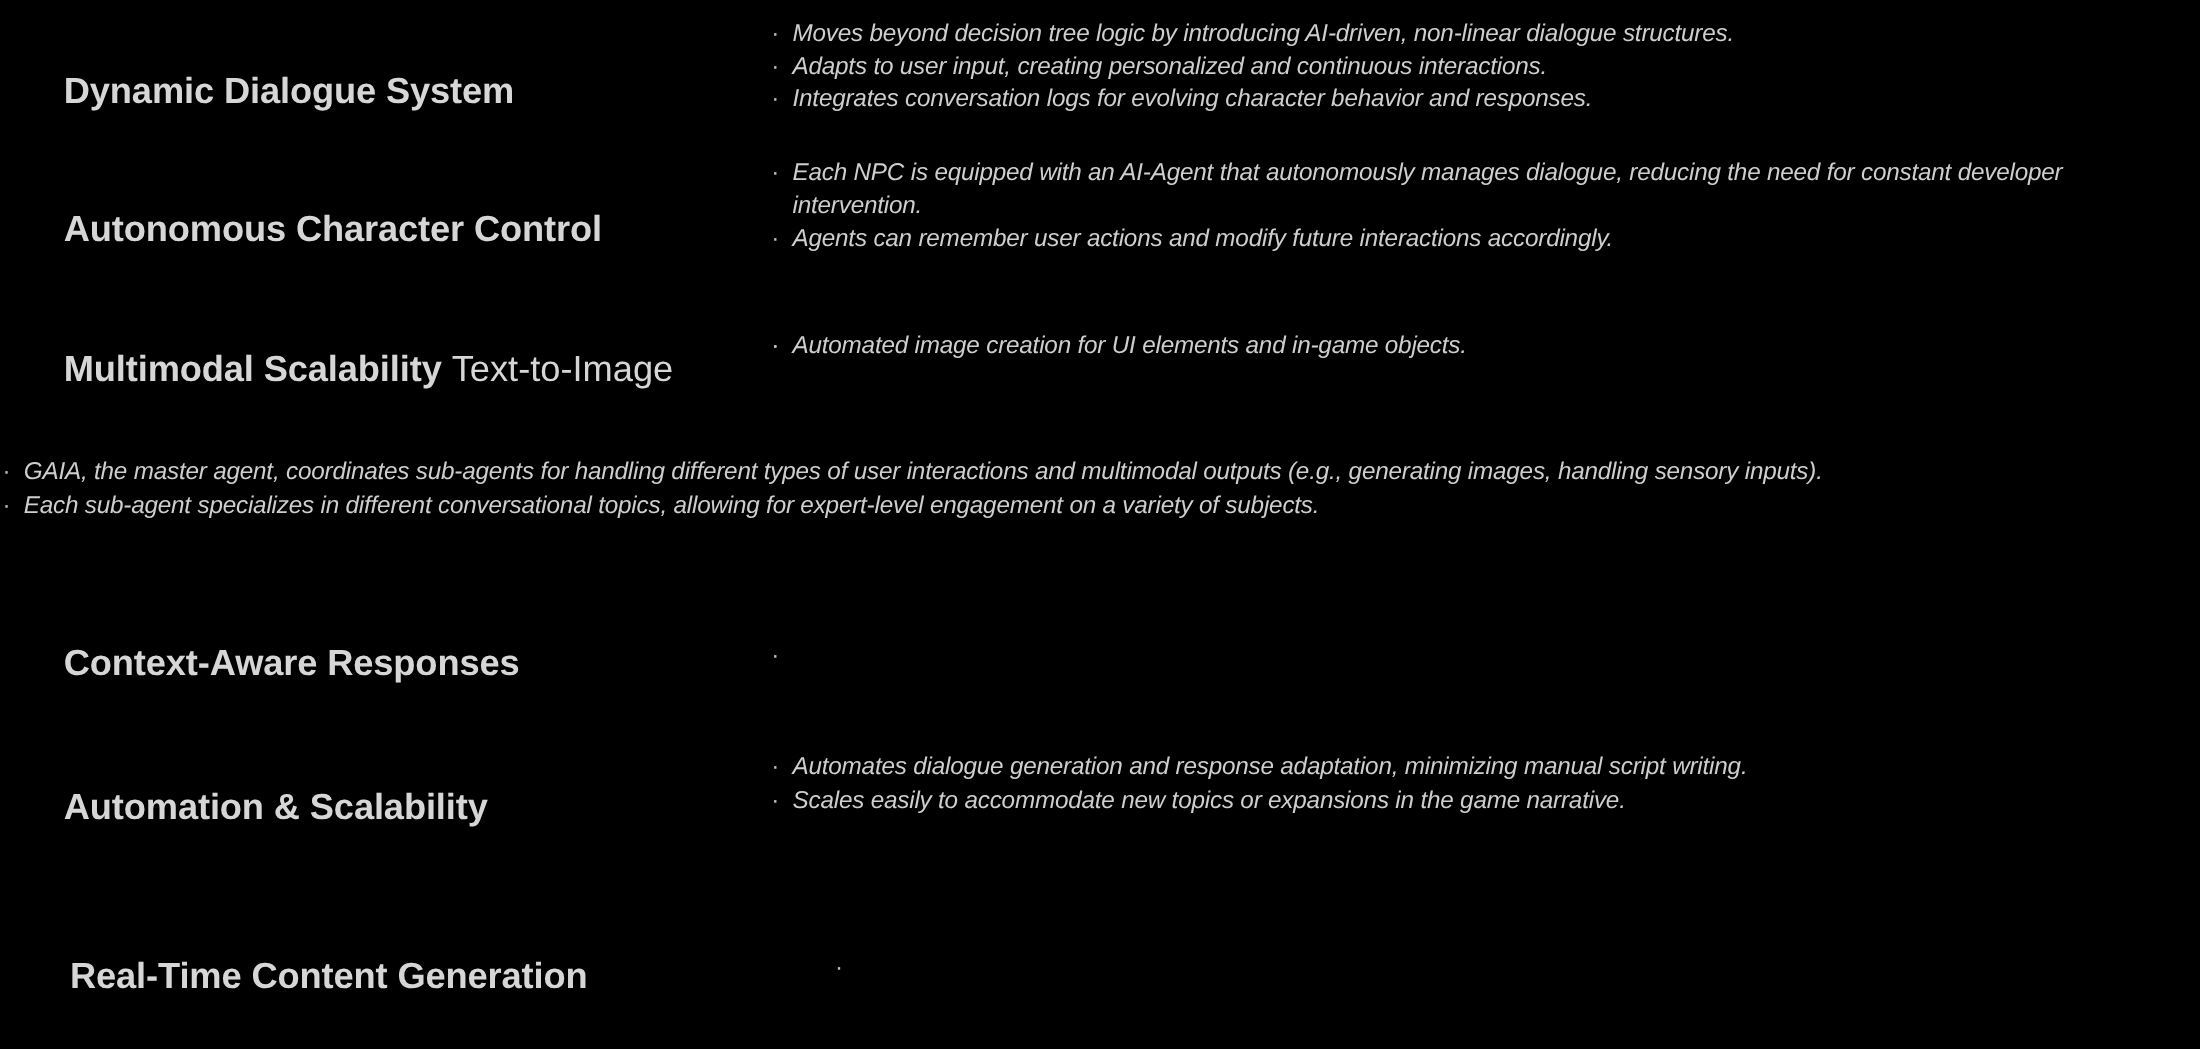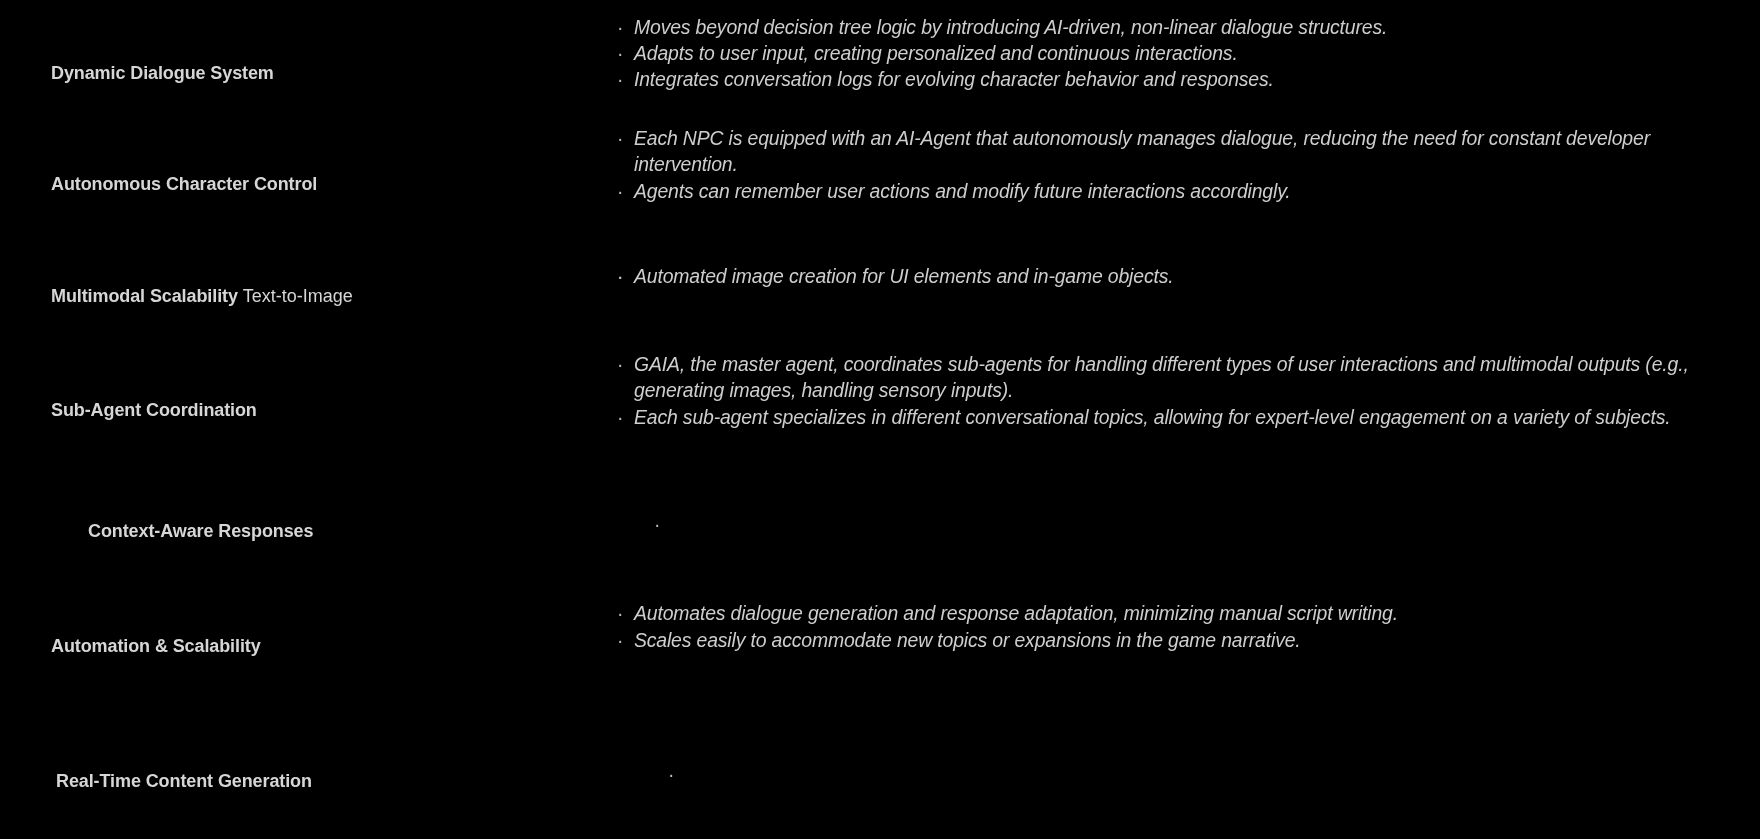--- a/index.html
+++ b/index.html
@@ -29,38 +29,38 @@
     align-items: center;
     width: 100%;
     box-sizing: border-box;
   }
 
   
   .feature-row.r0 { height: 106px; }
   .feature-row.r1 { height: 117px; }
   .feature-row.r2 { height: 106px; }
   .feature-row.r3 { height: 123px; }
-  .feature-row.r4 { height: 118px; padding-left: 37px; }
+  .feature-row.r4 { height: 118px; }
   .feature-row.r5 { height: 113px; }
   .feature-row.r6 { height: 156px; gap: 30px; }
 
   .feature-label-cell {
     width: 615px;
     flex: 0 0 615px;
     box-sizing: border-box;
     padding-left: 51px;
     padding-right: 12px;
   }
   .feature-row.r6 .feature-label-cell {
     padding-left: 56px;
   }
 
   .feature-label {
     color: #d6d6d6;
-    font-size: 18px;
+    font-size: 29px;
     font-weight: 700;
     letter-spacing: -0.1px;
     line-height: 1.25;
     white-space: nowrap;
     margin-top: 40px;
   }
 
   .feature-label .qualifier {
     font-weight: 400;
     letter-spacing: 0px;
@@ -143,23 +143,20 @@
     </div>
     <div class="feature-bullets-cell">
       <ul class="bullet-list">
         <li class="bullet-item"><span class="bullet-dot">·</span></li>
         <li class="bullet-item"><span class="bullet-dot">·</span><span class="bullet-text">Automated image creation for UI elements and in-game objects.</span></li>
       </ul>
     </div>
   </div>
 
   <div class="feature-row r3">
-    <div class="feature-label-cell">
-      <div class="feature-label"><span>Sub-Agent Coordination</span></div>
-    </div>
     <div class="feature-bullets-cell">
       <ul class="bullet-list">
         <li class="bullet-item"><span class="bullet-dot">·</span><span class="bullet-text">GAIA, the master agent, coordinates sub-agents for handling different types of user interactions and multimodal outputs (e.g., generating images, handling sensory inputs).</span></li>
         <li class="bullet-item"><span class="bullet-dot">·</span><span class="bullet-text">Each sub-agent specializes in different conversational topics, allowing for expert-level engagement on a variety of subjects.</span></li>
       </ul>
     </div>
   </div>
 
   <div class="feature-row r4">
     <div class="feature-label-cell">

